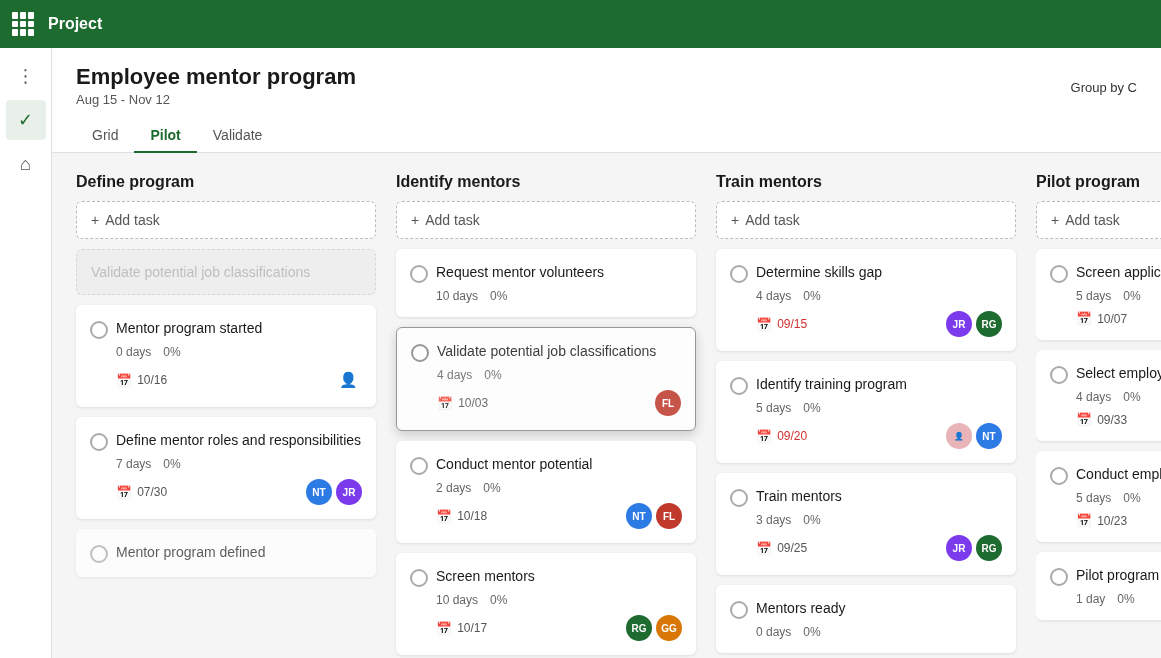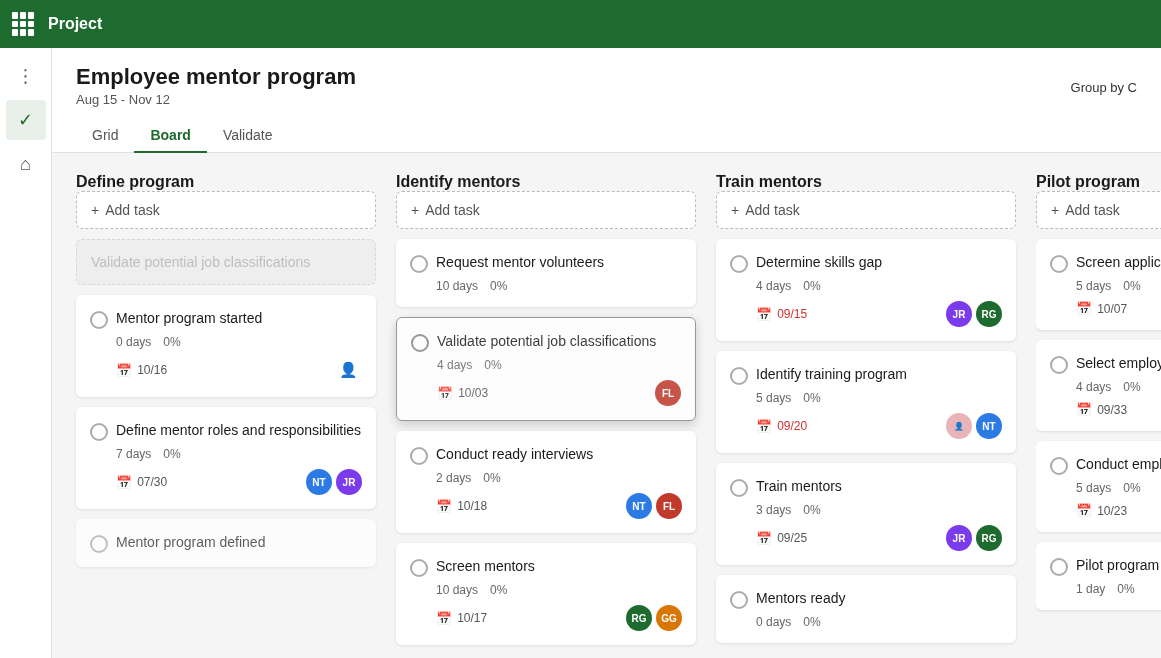--- a/index.html
+++ b/index.html
@@ -57,21 +57,21 @@
     
     .board-area {
       flex: 1; overflow-x: auto; overflow-y: hidden;
       padding: 20px 24px;
       display: flex; gap: 20px;
       background: #f5f5f5;
     }
 
     
     .column { min-width: 300px; max-width: 320px; display: flex; flex-direction: column; }
-    .column-header { font-size: 16px; font-weight: 700; color: #1a1a1a; margin-bottom: 0; }
+    .column-header { font-size: 16px; font-weight: 700; color: #1a1a1a; margin-bottom: 10px; }
 
     
     .add-task-btn {
       display: flex; align-items: center; gap: 6px;
       border: 1px dashed #bbb; border-radius: 6px; padding: 10px 14px;
       background: white; cursor: pointer; color: #555; font-size: 14px;
       margin-bottom: 10px;
     }
 
     
@@ -157,21 +157,21 @@
     <div class="header">
       <div class="header-top">
         <div>
           <div class="project-title">Employee mentor program</div>
           <div class="project-dates">Aug 15 - Nov 12</div>
         </div>
         <div class="header-right">Group by C</div>
       </div>
       <div class="tabs">
         <div class="tab">Grid</div>
-        <div class="tab active">Board</div>
+        <div class="tab active">Pilot</div>
         <div class="tab">Validate</div>
       </div>
     </div>
 
     <div class="board-area">
 
       <div class="column">
         <div class="column-header">Define program</div>
         <div class="add-task-btn">
           <span>+</span>
@@ -265,21 +265,21 @@
             </div>
             <div class="avatars">
               <div class="avatar avatar-fl">FL</div>
             </div>
           </div>
         </div>
 
         <div class="task-card">
           <div class="task-header">
             <div class="task-circle"></div>
-            <span class="task-title">Conduct ready interviews</span>
+            <span class="task-title">Conduct mentor potential</span>
           </div>
           <div class="task-meta">
             <span>2 days</span>
             <span>0%</span>
           </div>
           <div class="task-footer">
             <div class="task-date">
               <span class="date-icon">📅</span>
               <span>10/18</span>
             </div>

